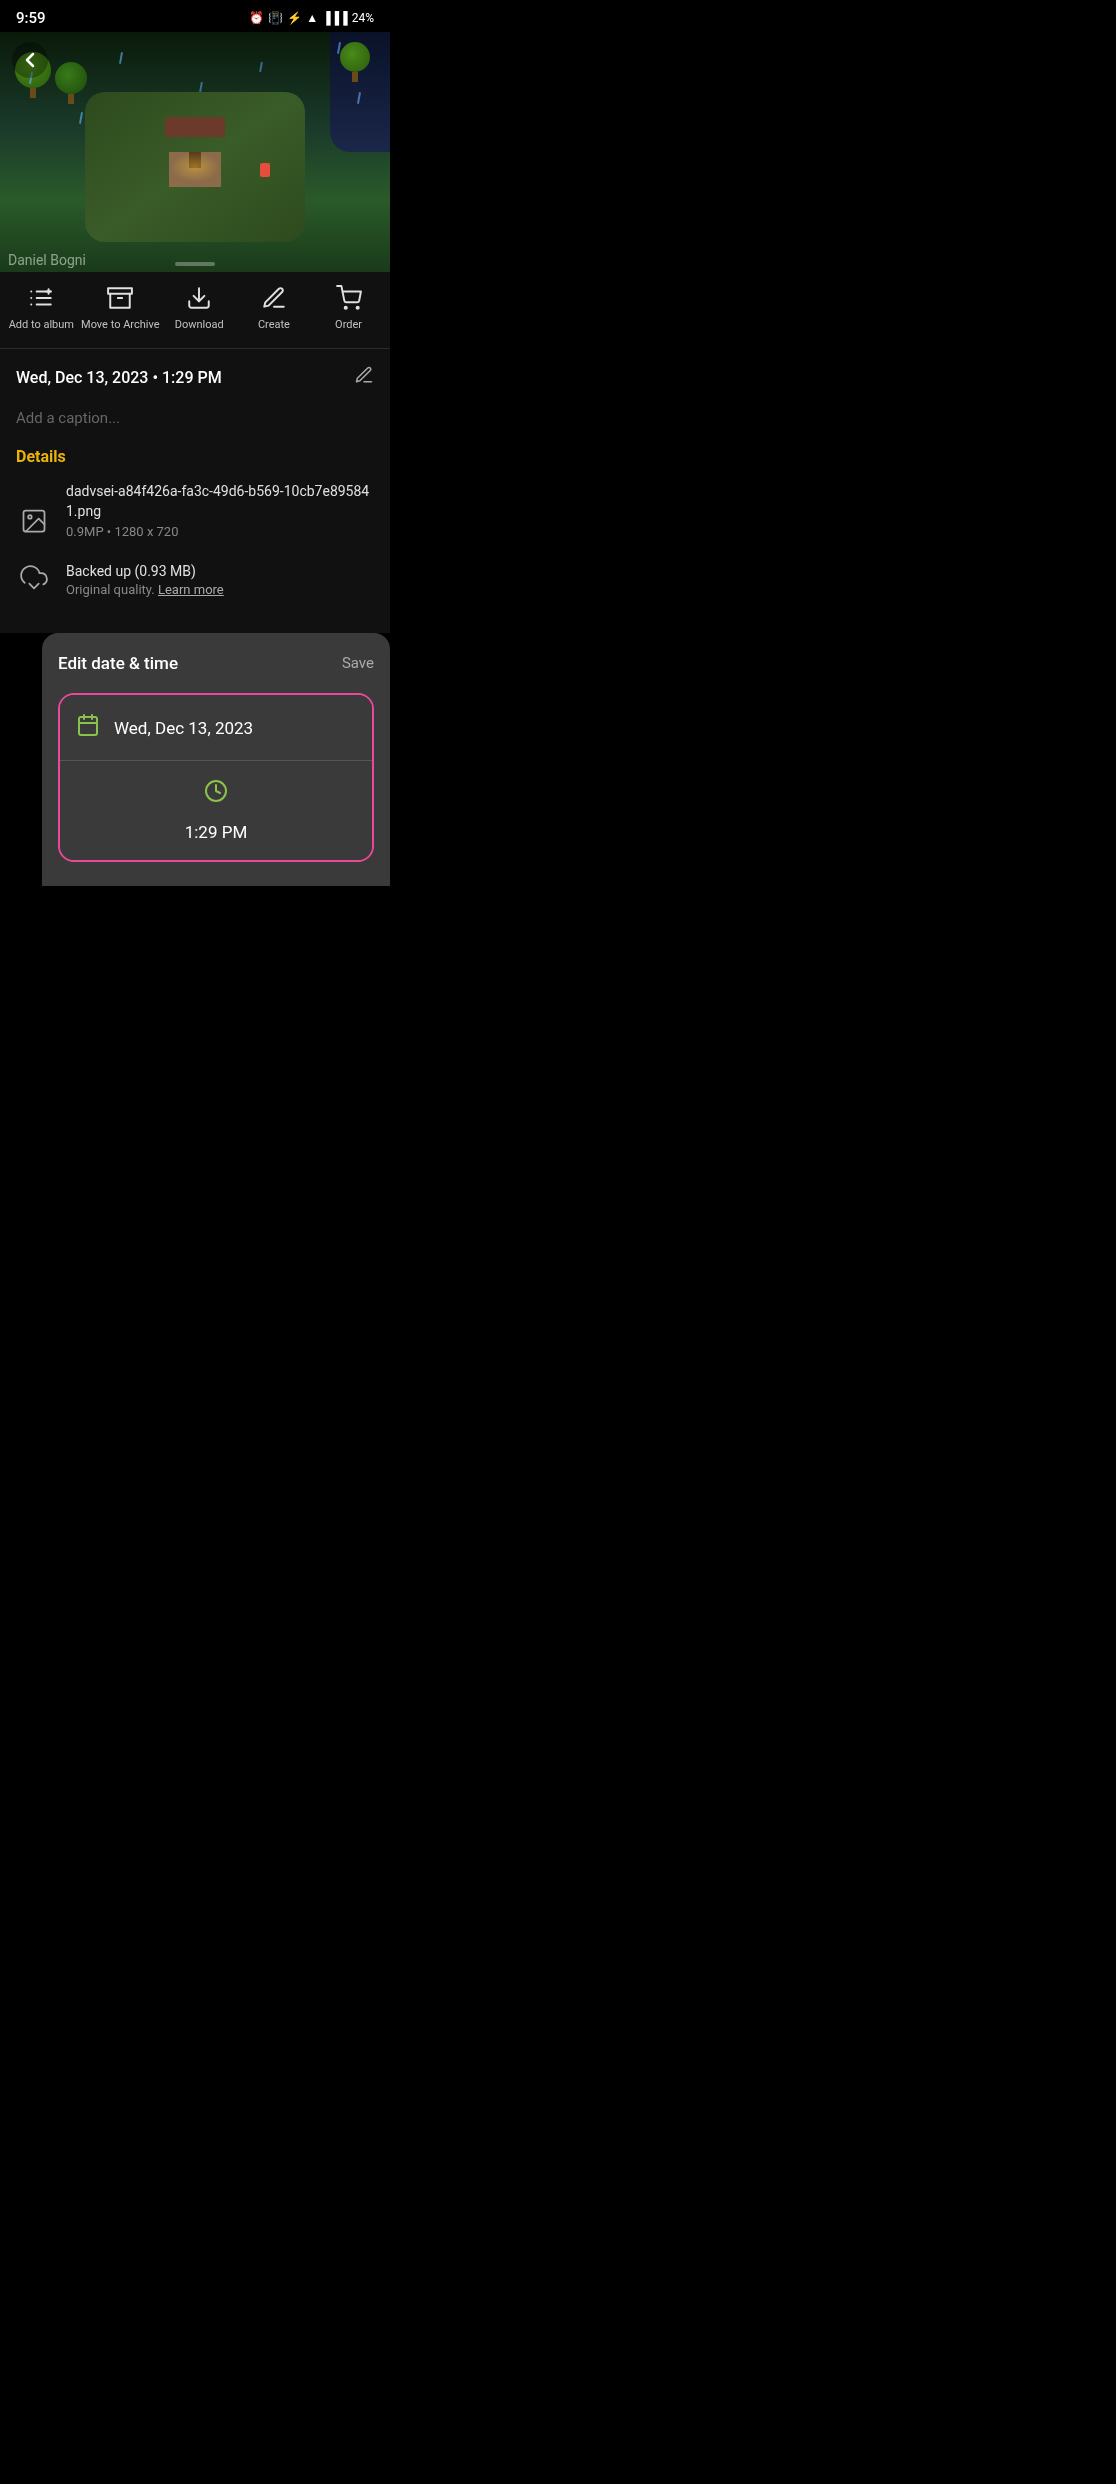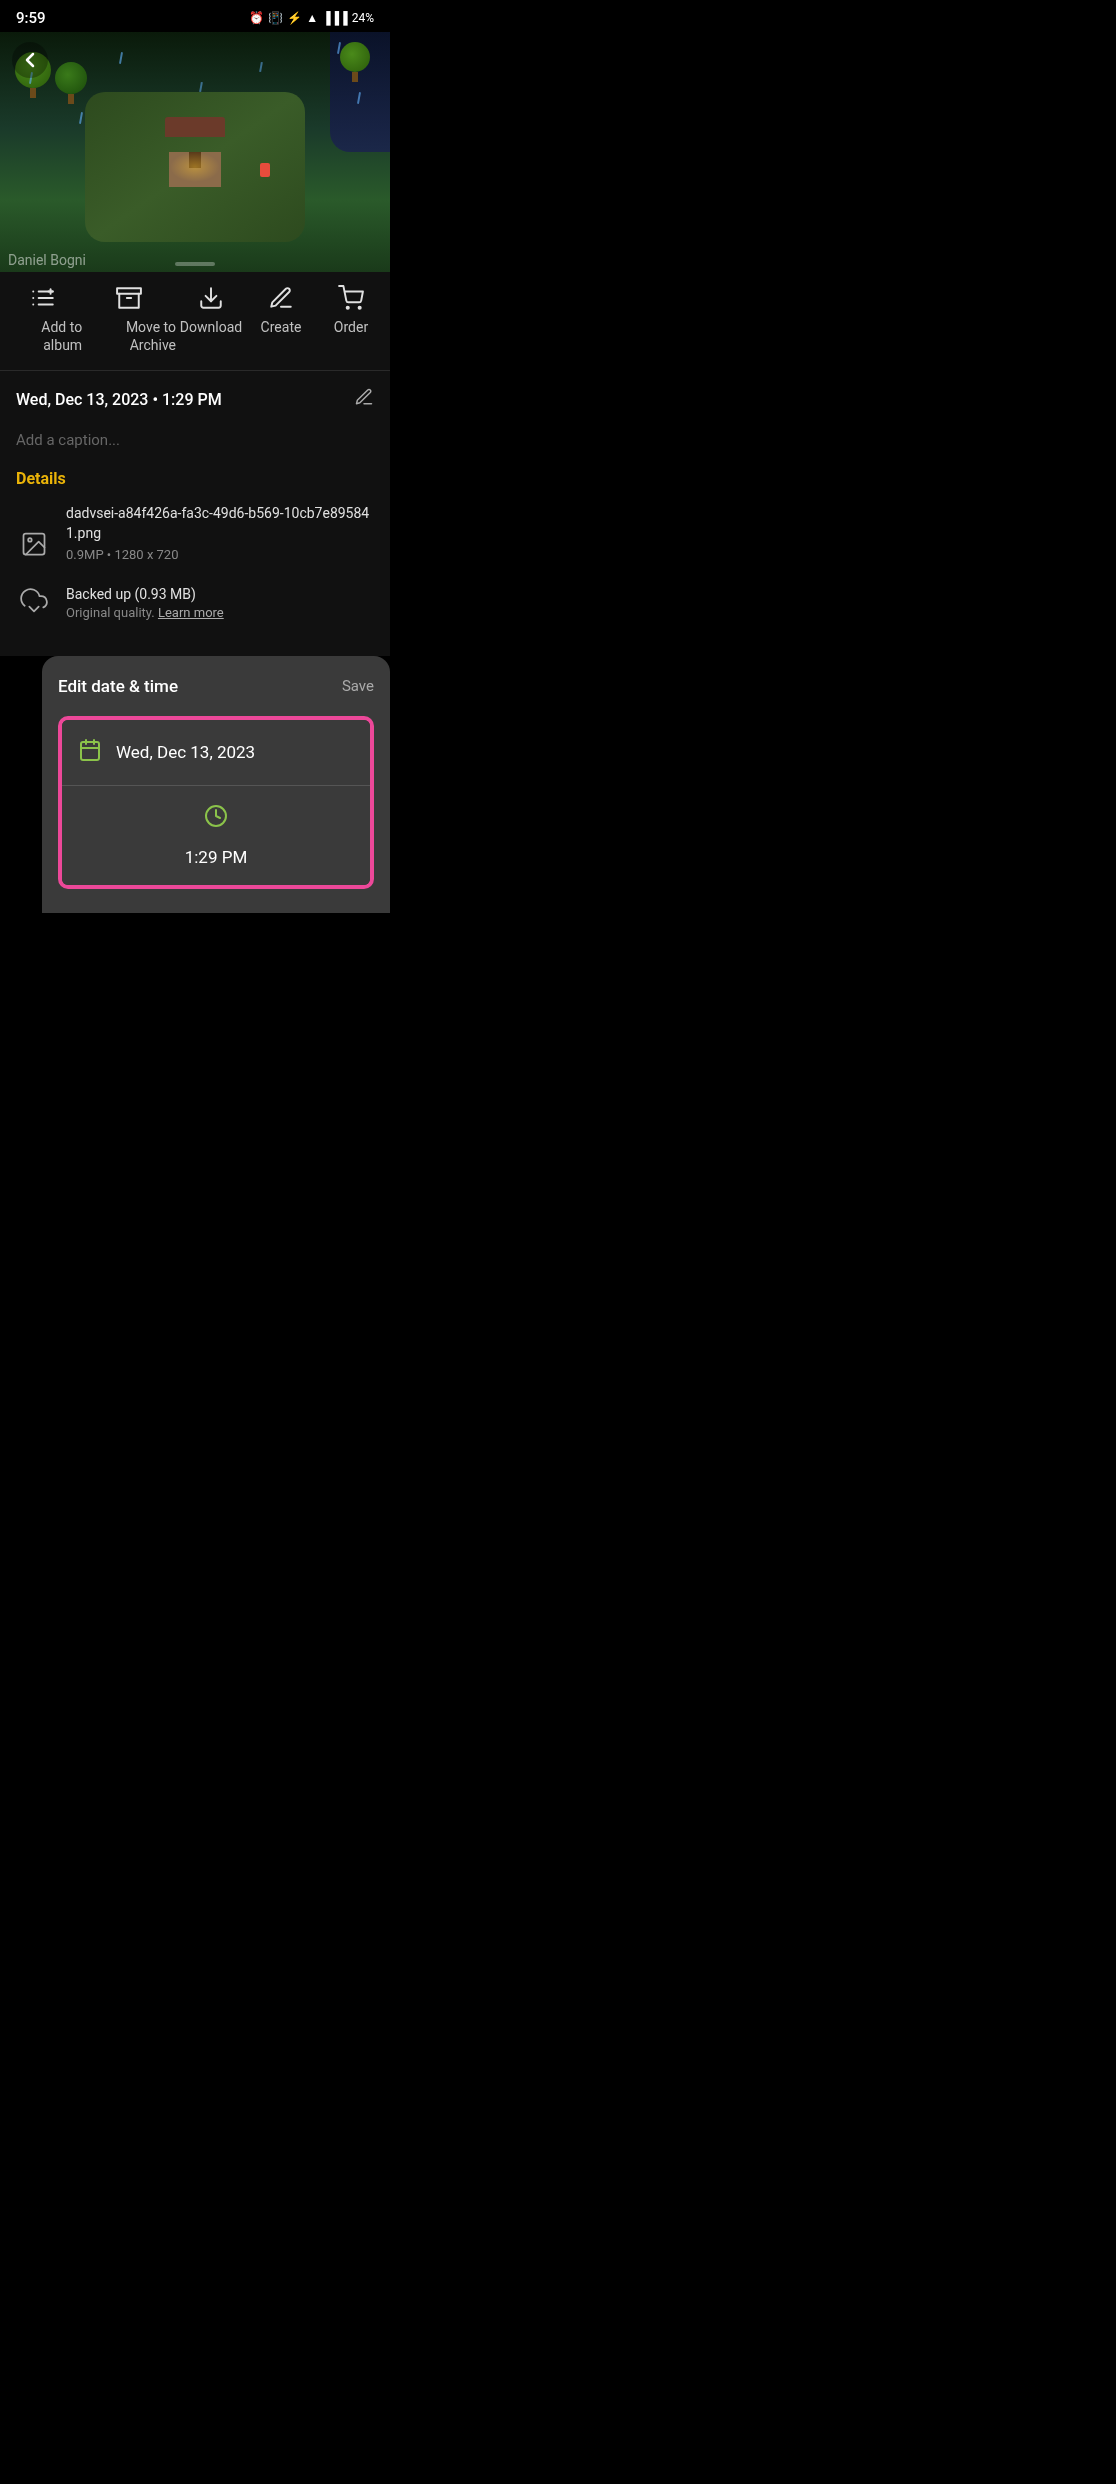--- a/index.html
+++ b/index.html
@@ -196,21 +196,21 @@
     .action-icon {
       width: 28px;
       height: 28px;
       display: flex;
       align-items: center;
       justify-content: center;
       color: #e0e0e0;
       font-size: 20px;
     }
     .action-label {
-      font-size: 14px;
+      font-size: 11px;
       color: #c0c0c0;
       text-align: right;
       line-height: 1.3;
     }
 
     
     .details-section {
       background: #111;
       padding: 16px;
     }
@@ -303,22 +303,22 @@
       color: #fff;
     }
     .sheet-save {
       font-size: 15px;
       color: #aaa;
       cursor: pointer;
     }
 
     
     .datetime-box {
-      border: 4px solid #ec4899;
-      border-radius: 10px;
+      border: 2px solid #ec4899;
+      border-radius: 16px;
       overflow: hidden;
     }
     .datetime-row {
       display: flex;
       align-items: center;
       gap: 14px;
       padding: 18px 16px;
       background: #3a3a3a;
     }
     .datetime-row + .datetime-row {

